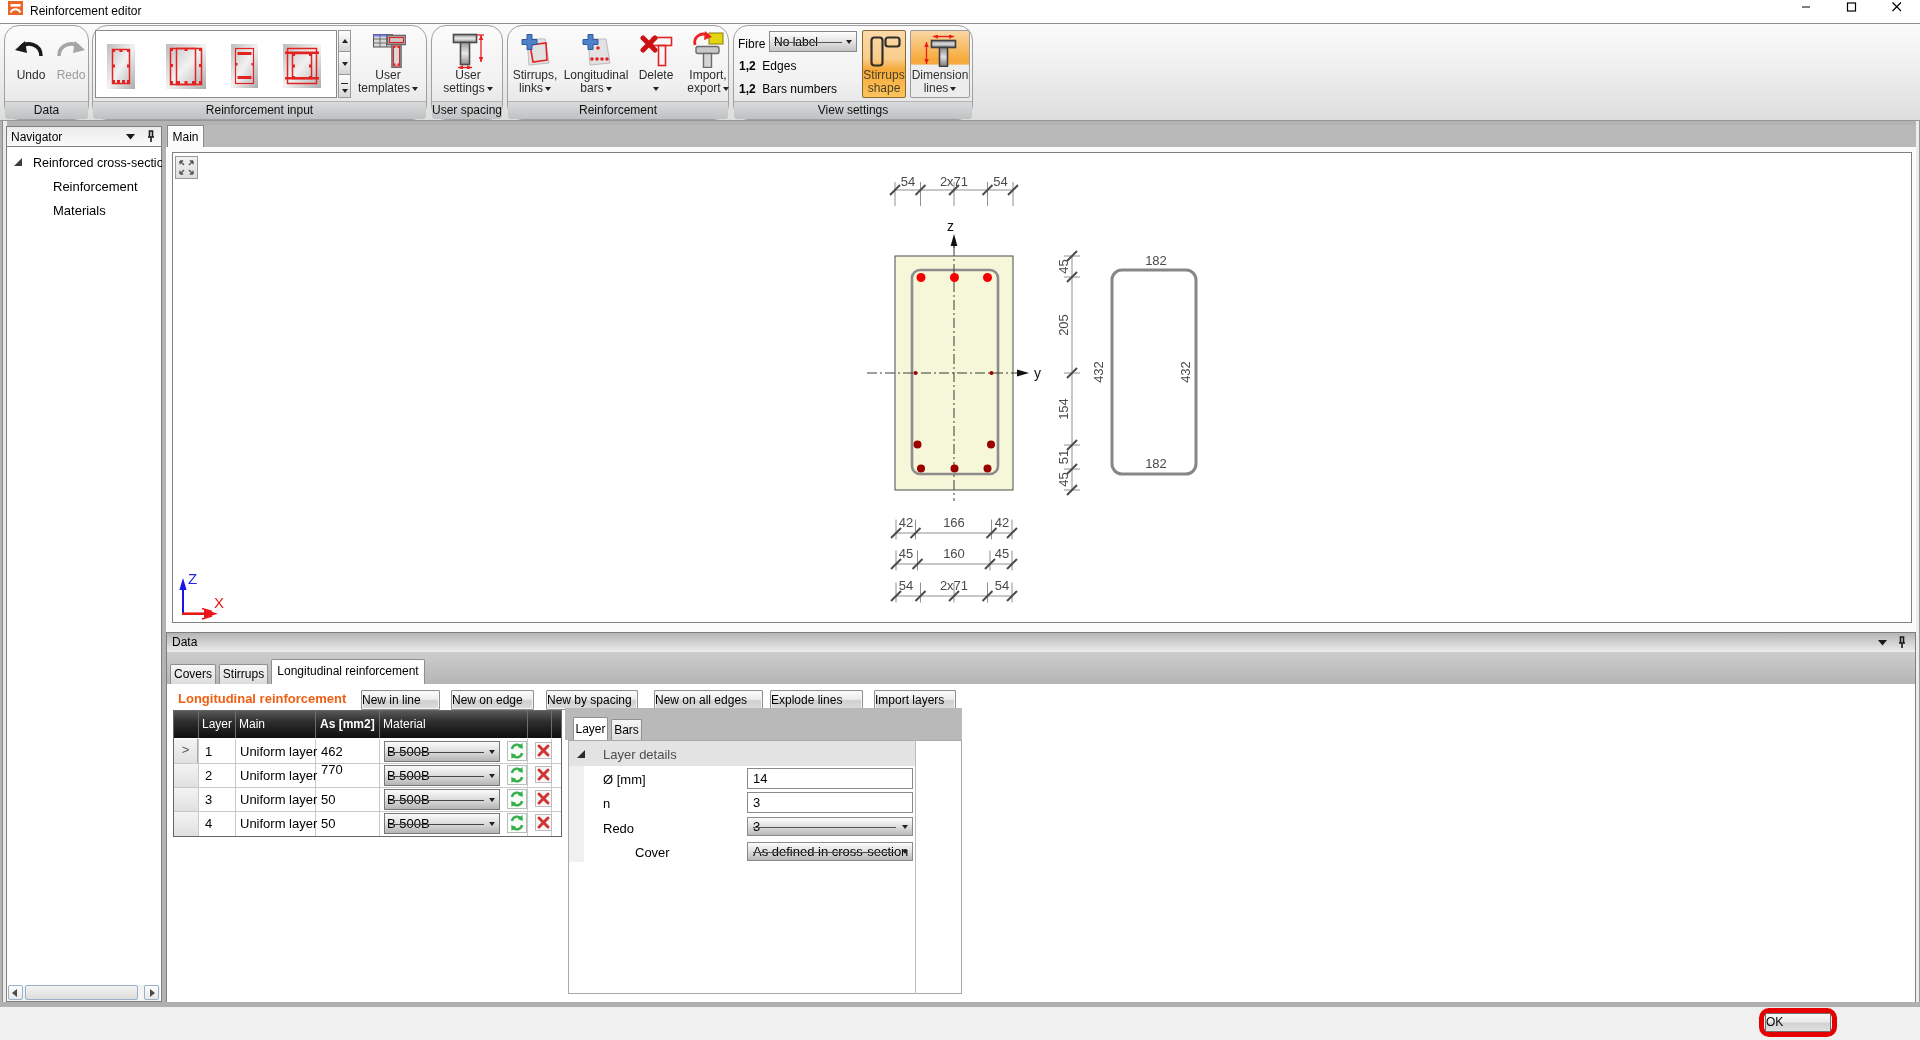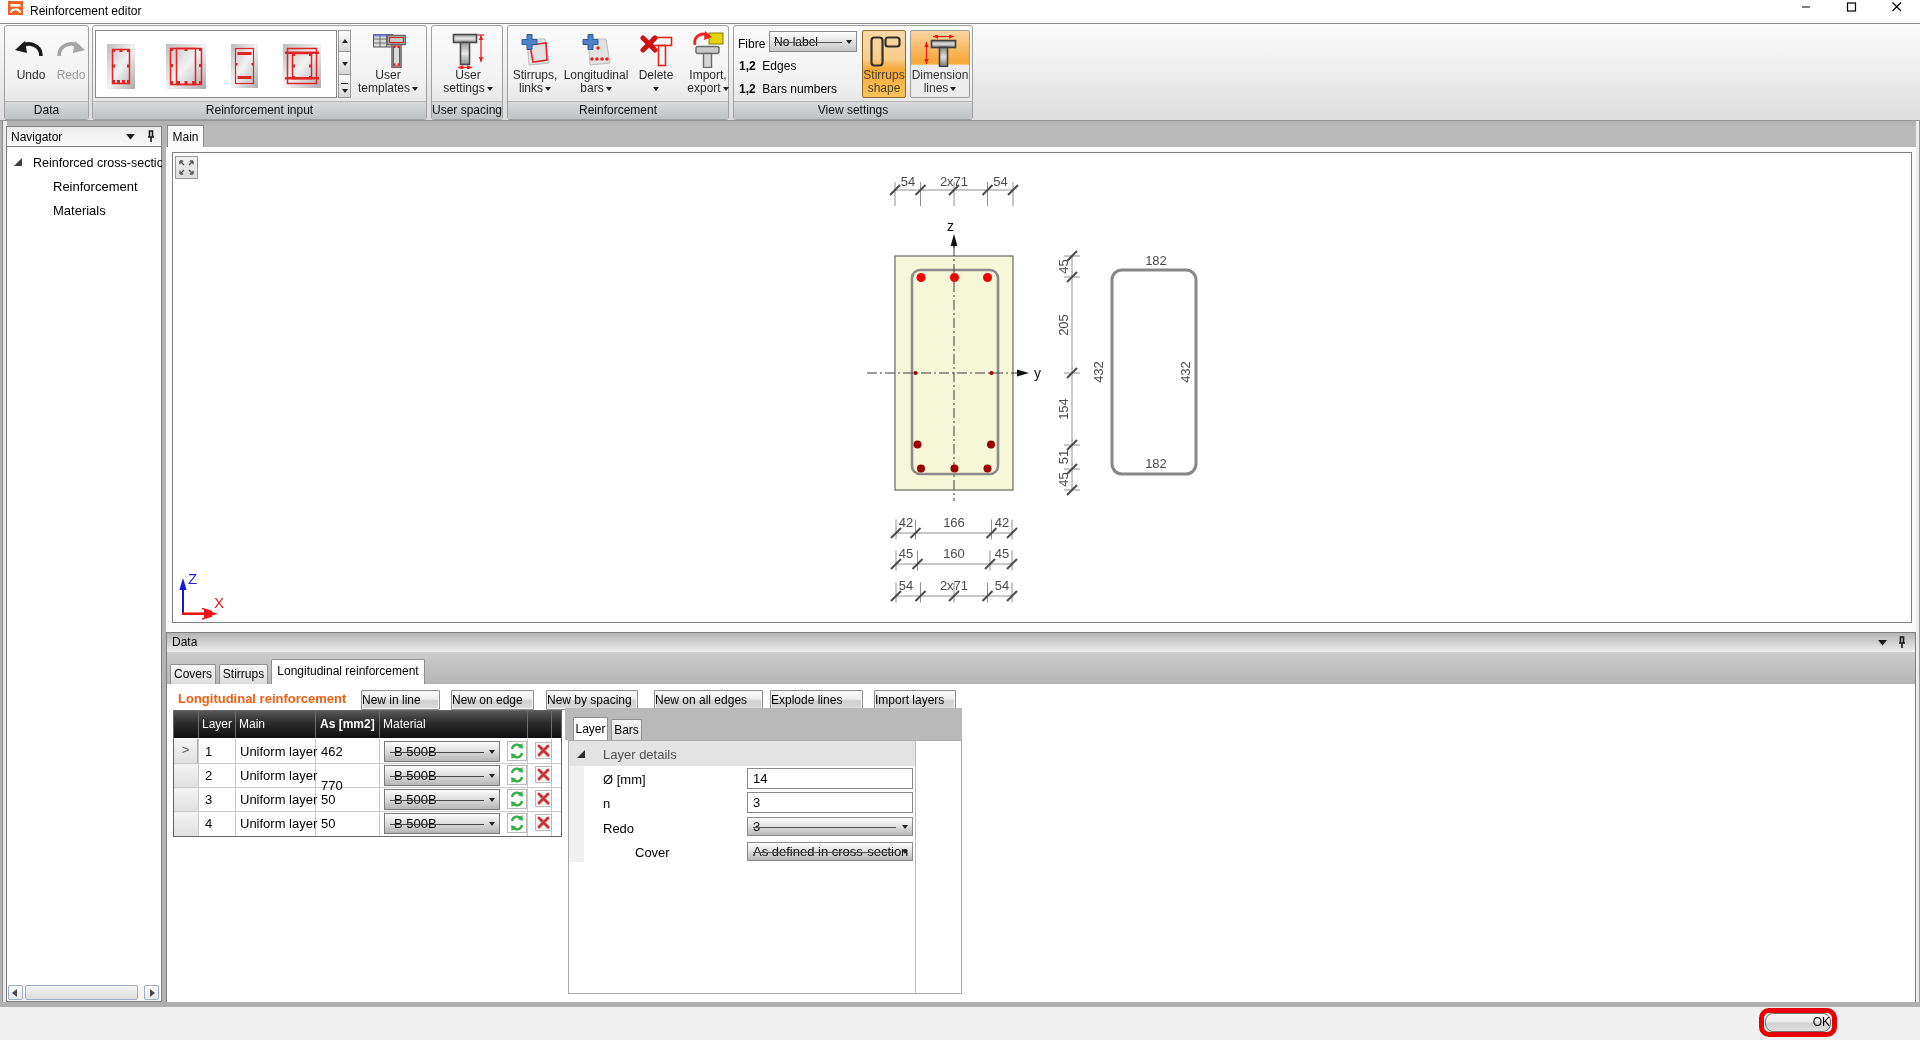--- a/index.html
+++ b/index.html
@@ -5,21 +5,21 @@
 *{margin:0;padding:0;box-sizing:border-box}
 html,body{width:1920px;height:1040px;overflow:hidden}
 body{position:relative;font-family:"Liberation Sans",sans-serif;background:#f0f0f0;font-size:12px;color:#000}
 .abs{position:absolute}
 
 #titlebar{left:0;top:0;width:1920px;height:23px;background:#fff}
 #titletext{left:30px;top:4px;font-size:12px;color:#000}
 .winbtn{top:1px;width:11px;height:11px;color:#000}
 
 #ribbon{left:0;top:23px;width:1920px;height:98px;background:linear-gradient(#fbfbfb,#ececec 55%,#dddddd);border-top:1px solid #8f8f8f;border-bottom:1px solid #979797}
-.group{position:absolute;top:1px;height:95px;border:1px solid #a0a0a0;border-radius:3px;background:linear-gradient(#fbfbfb,#f1f1f1 60%,#e9e9e9 78%)}
+.group{position:absolute;top:1px;height:95px;border:1px solid #a0a0a0;border-radius:15px;background:linear-gradient(#fbfbfb,#f1f1f1 60%,#e9e9e9 78%)}
 .glabel{position:absolute;left:0;right:0;bottom:0;height:18px;white-space:nowrap;background:linear-gradient(#d8dadb,#bfc2c3);border-top:1px solid #b3b3b3;text-align:center;font-size:12px;color:#111;line-height:17px;border-radius:0 0 3px 3px}
 .btxt{position:absolute;width:100%;text-align:center;font-size:12px;color:#2b2b2b;line-height:13px}
 .dar{display:inline-block;width:0;height:0;border-left:3.5px solid transparent;border-right:3.5px solid transparent;border-top:4px solid #222;vertical-align:middle;margin-left:2px}
 
 #midbg{left:0;top:121px;width:1920px;height:886px;background:#b3b3b3}
 #leftedge{left:2px;top:121px;width:5px;height:881px;background:#ebebeb;border-left:1px solid #8a8a8a}
 #nav{left:6px;top:126px;width:156px;height:876px;background:#fff;border:1px solid #7f7f7f}
 #navhead{left:7px;top:127px;width:154px;height:20px;background:linear-gradient(#ececec,#fafafa);border-bottom:1px solid #7f7f7f;font-size:12px;line-height:20px;padding-left:4px}
 #mainstrip{left:166px;top:125px;width:1750px;height:22px;background:#b9b9b9}
 #maintab{left:167px;top:125px;width:37px;height:23px;background:#fcfcfc;border:1px solid #8a8a8a;border-bottom:none;font-size:12px;text-align:center;line-height:22px}
@@ -28,22 +28,22 @@
 
 #datapanel{left:166px;top:632px;width:1750px;height:370px;background:#fff;border:1px solid #7f7f7f}
 #datahead{left:167px;top:633px;width:1748px;height:19px;background:linear-gradient(#b5b5b5,#ededed);font-size:12px;line-height:19px;padding-left:5px}
 #datatabstrip{left:167px;top:652px;width:1748px;height:32px;background:linear-gradient(#cdcdcd,#b5b5b5)}
 .dtab{position:absolute;top:664px;height:20px;background:linear-gradient(#f6f6f6,#dcdcdc);border:1px solid #8f8f8f;border-bottom:none;border-radius:2px 2px 0 0;font-size:12px;text-align:center;line-height:19px}
 .dtabact{position:absolute;top:659px;height:25px;background:#fff;border:1px solid #8f8f8f;border-bottom:none;border-radius:2px 2px 0 0;font-size:12px;text-align:center;line-height:23px}
 .pbtn{position:absolute;top:690px;height:20px;background:linear-gradient(#fdfdfd,#ececec 45%,#cfcfcf 55%,#dcdcdc);border:1px solid #8e8e8e;box-shadow:inset 0 0 0 1px #f5f5f5;font-size:12px;text-align:left;line-height:18px;border-radius:1px}
 
 #footer{left:0;top:1007px;width:1920px;height:33px;background:#f0f0f0}
 #band{left:0;top:1002px;width:1920px;height:5px;background:#b0b0b0}
-.okbtn{position:absolute;background:linear-gradient(#f7f7f7,#ebebeb 45%,#d2d2d2 55%,#dfdfdf);border:1px solid #707070;font-size:12px;text-align:right;border-radius:8px}
-.mcombo{position:absolute;left:384px;width:116px;height:21px;border:1px solid #777;background:linear-gradient(#fbfbfb,#e0e0e0 45%,#b5b5b5);font-size:13px;line-height:19px;padding-left:9px}
+.okbtn{position:absolute;background:linear-gradient(#f7f7f7,#ebebeb 45%,#d2d2d2 55%,#dfdfdf);border:1px solid #707070;font-size:12px;text-align:left;border-radius:1px}
+.mcombo{position:absolute;left:384px;width:116px;height:21px;border:1px solid #777;background:linear-gradient(#fbfbfb,#e0e0e0 45%,#b5b5b5);font-size:13px;line-height:19px;padding-left:2px}
 .mline{position:absolute;left:5px;right:15px;top:10px;border-top:1px solid #444}
 .rbtn{position:absolute;left:507px;width:20px;height:20px}
 .xbtn{position:absolute;left:535px;width:17px;height:17px}
 </style>
 </head>
 <body>
 <div class="abs" id="titlebar"></div>
 <svg class="abs" style="left:8px;top:1px" width="15" height="14">
     <rect width="15" height="14" fill="#f06423"></rect>
     <rect x="2.5" y="3" width="10" height="2.6" fill="#fff"></rect>
@@ -530,21 +530,21 @@
   <div class="abs" style="left:0;top:0;width:24px;height:24px;background:linear-gradient(#f4f4f4,#e0e0e0);border-right:1px solid #aaa;color:#555;text-align:center;line-height:22px;font-size:13px">&gt;</div>
   <div class="abs" style="left:0;top:25px;width:24px;height:23px;background:linear-gradient(#f4f4f4,#e0e0e0)"></div>
   <div class="abs" style="left:0;top:49px;width:24px;height:23px;background:linear-gradient(#f4f4f4,#e0e0e0)"></div>
   <div class="abs" style="left:0;top:73px;width:24px;height:24px;background:linear-gradient(#f4f4f4,#e0e0e0)"></div>
 
   <div class="abs" style="left:31px;top:5px">1</div>
     <div class="abs" style="left:66px;top:5px">Uniform layer</div>
     <div class="abs" style="left:147px;top:5px">462</div>
   <div class="abs" style="left:31px;top:29px">2</div>
     <div class="abs" style="left:66px;top:29px">Uniform layer</div>
-    <div class="abs" style="left:147px;top:39px">770</div>
+    <div class="abs" style="left:147px;top:23px">770</div>
   <div class="abs" style="left:31px;top:53px">3</div>
     <div class="abs" style="left:66px;top:53px">Uniform layer</div>
     <div class="abs" style="left:147px;top:53px">50</div>
   <div class="abs" style="left:31px;top:77px">4</div>
     <div class="abs" style="left:66px;top:77px">Uniform layer</div>
     <div class="abs" style="left:147px;top:77px">50</div>
 </div>
 
 <div class="mcombo" style="top:741px">B 500B<div class="mline"></div><span class="dar" style="position:absolute;right:4px;top:8px"></span></div>
 <div class="mcombo" style="top:765px">B 500B<div class="mline"></div><span class="dar" style="position:absolute;right:4px;top:8px"></span></div>

